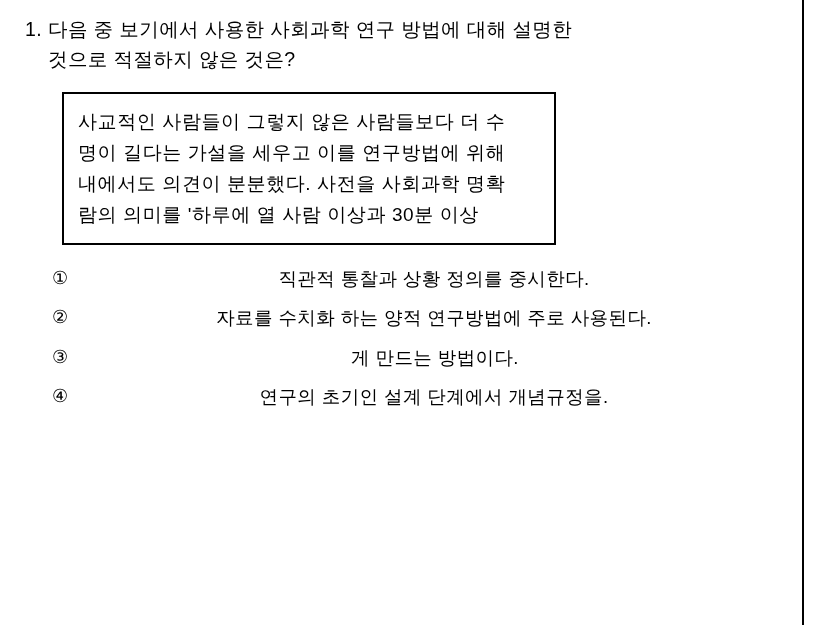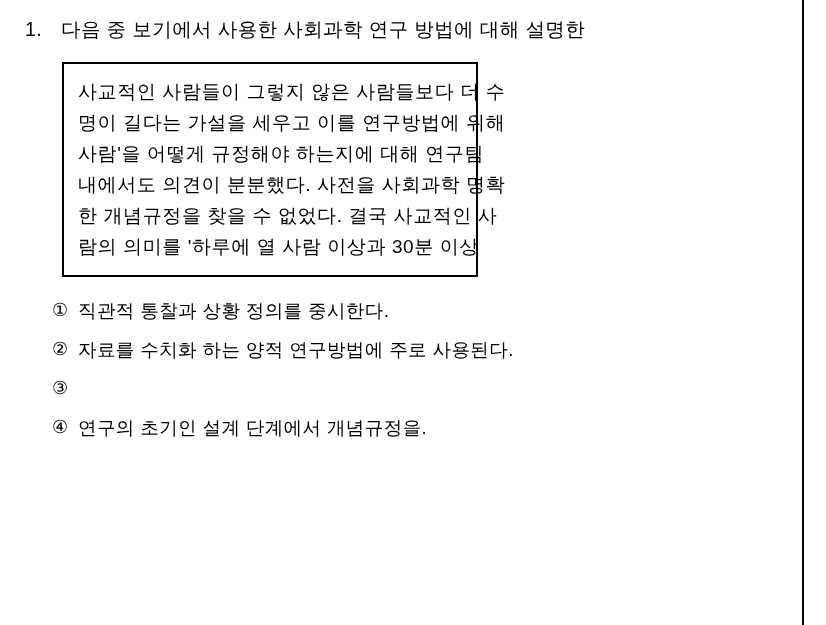--- a/index.html
+++ b/index.html
@@ -49,29 +49,28 @@
   .q-num {
     flex: 0 0 auto;
     width: 28px;
     text-align: right;
     padding-right: 6px;
     white-space: nowrap;
   }
   .q-text {
     flex: 1 1 auto;
     max-width: 640px;
-    margin-left: 13px;
   }
   .q-text .line {
     display: block;
     white-space: nowrap;
   }
   .passage-box {
     margin: 18px 0 0 62px;
-    width: 416px;
+    width: 494px;
     border: 2px solid #000000;
     box-sizing: border-box;
     padding: 13px 14px 12px 14px;
     background: #ffffff;
   }
   .passage-line {
     font-size: 19px;
     line-height: 1.63;
     letter-spacing: 0.6px;
     white-space: nowrap;
@@ -93,47 +92,47 @@
     flex: 0 0 auto;
     width: 26px;
     font-size: 18px;
   }
   .choice-text {
     flex: 1 1 auto;
   }
   .choice-text .line {
     display: block;
     white-space: nowrap;
+    text-align: center;
   }
   .choice-text .line.indent {
     padding-left: 2px;
   }
 </style>
 </head>
 <body>
 
 <div class="page">
 
   <div class="right-rule"></div>
 
   <div class="content">
 
     <div class="question">
       <span class="q-num">1.</span>
       <span class="q-text">
         <span class="line">다음 중 보기에서 사용한 사회과학 연구 방법에 대해 설명한</span>
+        <span class="line">것으로 적절하지 않은 것은?</span>
       </span>
     </div>
 
     <div class="passage-box">
       <span class="passage-line">사교적인 사람들이 그렇지 않은 사람들보다 더 수</span>
       <span class="passage-line">명이 길다는 가설을 세우고 이를 연구방법에 위해</span>
-      <span class="passage-line">사람'을 어떻게 규정해야 하는지에 대해 연구팀</span>
       <span class="passage-line">내에서도 의견이 분분했다. 사전을 사회과학 명확</span>
-      <span class="passage-line">한 개념규정을 찾을 수 없었다. 결국 사교적인 사</span>
       <span class="passage-line">람의 의미를 '하루에 열 사람 이상과 30분 이상</span>
     </div>
 
     <div class="choices">
 
       <div class="choice">
         <span class="choice-marker">①</span>
         <span class="choice-text">
           <span class="line">직관적 통찰과 상황 정의를 중시한다.</span>
         </span>
@@ -142,20 +141,21 @@
       <div class="choice">
         <span class="choice-marker">②</span>
         <span class="choice-text">
           <span class="line">자료를 수치화 하는 양적 연구방법에 주로 사용된다.</span>
         </span>
       </div>
 
       <div class="choice">
         <span class="choice-marker">③</span>
         <span class="choice-text">
+          <span class="line indent">게 만드는 방법이다.</span>
         </span>
       </div>
 
       <div class="choice">
         <span class="choice-marker">④</span>
         <span class="choice-text">
           <span class="line">연구의 초기인 설계 단계에서 개념규정을.</span>
         </span>
       </div>
 

